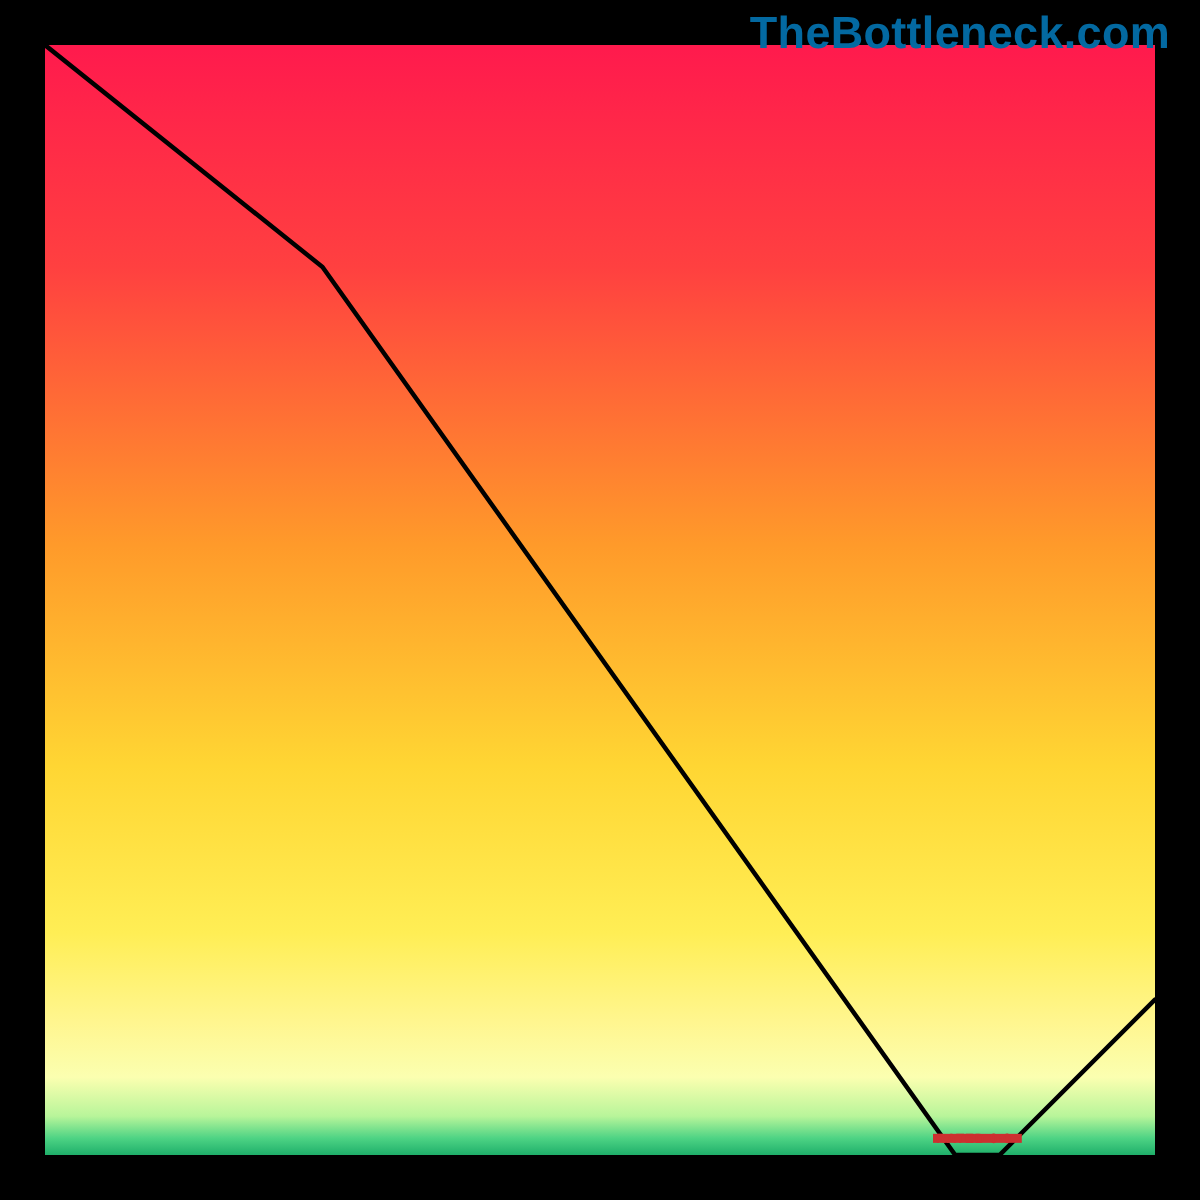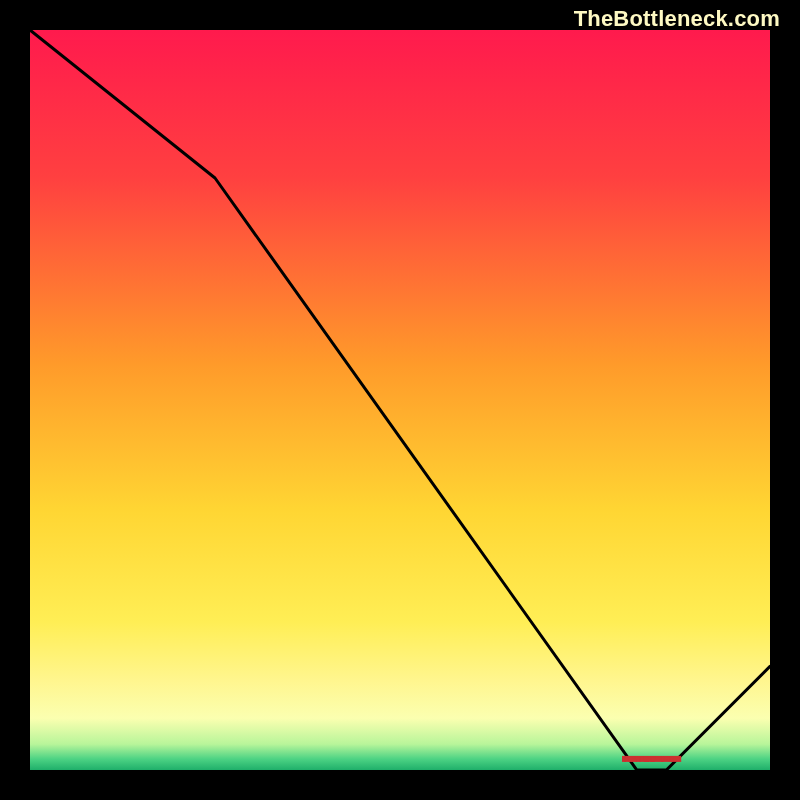--- a/index.html
+++ b/index.html
@@ -8,22 +8,22 @@
     height: 800px;
     background: #000;
     position: relative;
     font-family: Arial, sans-serif;
     overflow: hidden;
   }
   .watermark {
     position: absolute;
     top: 6px;
     right: 20px;
-    color: #fef9c3;
-    font-size: 22px;
+    color: #0369a1;
+    font-size: 30px;
     font-weight: bold;
     letter-spacing: 0.2px;
     z-index: 10;
   }
   .plot-area {
     position: absolute;
     left: 30px;
     top: 30px;
     width: 740px;
     height: 740px;

